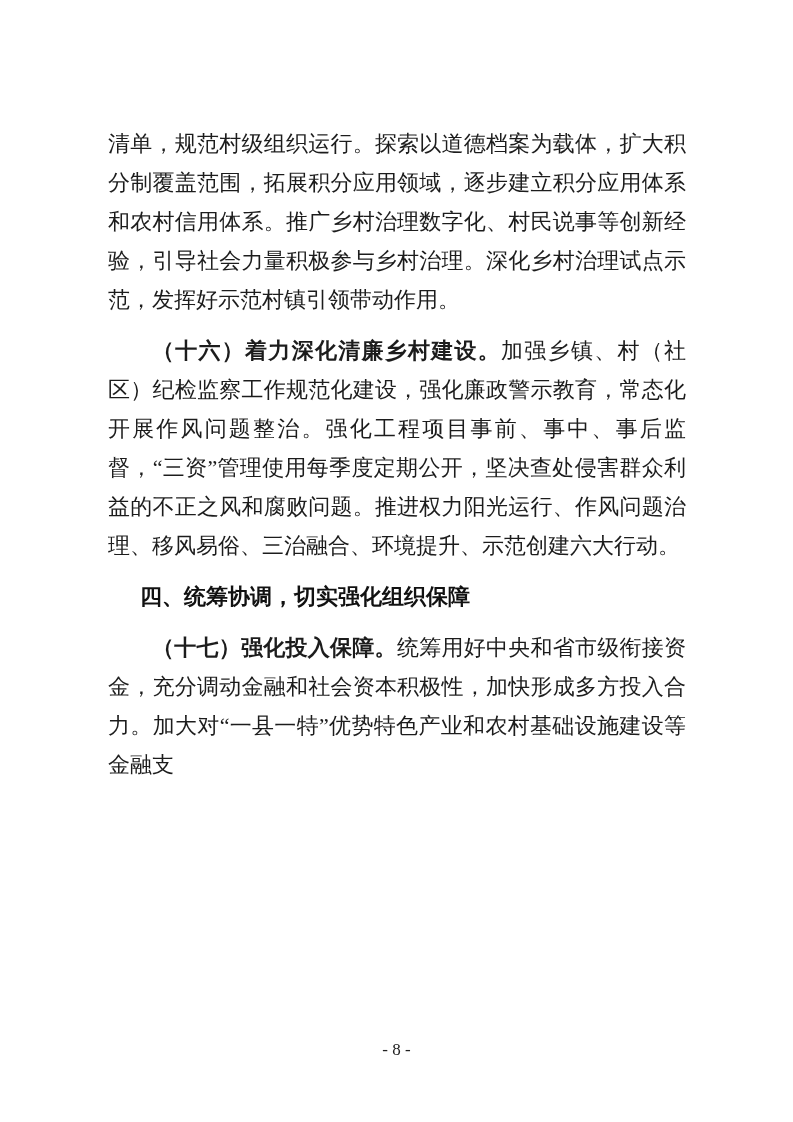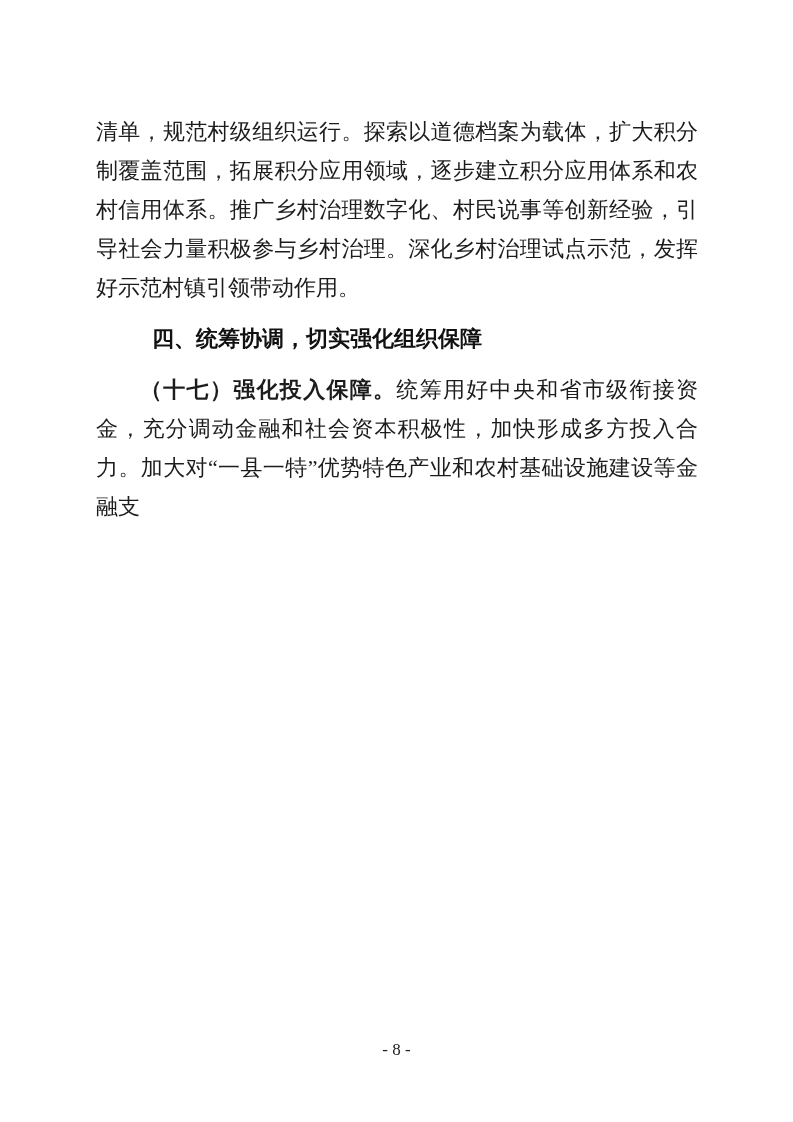--- a/index.html
+++ b/index.html
@@ -16,34 +16,34 @@
     font-family: "Liberation Serif", "DejaVu Serif", serif;
     color: #1c1c1c;
   }
   .content {
     position: absolute;
     left: 96px;
     top: 112px;
     width: 602px;
   }
   .para {
-    margin: 0;
+    margin: 12px;
     font-size: 22px;
     line-height: 39px;
     text-align: justify;
     text-justify: inter-ideograph;
   }
   .para.indented {
     text-indent: 2em;
   }
   .lead {
     font-weight: bold;
   }
   .section-heading {
-    margin: 12px;
+    margin: 0;
     font-size: 22px;
     line-height: 39px;
     font-weight: bold;
     text-indent: 2em;
     font-family: "Liberation Sans", "DejaVu Sans", sans-serif;
     color: #111111;
   }
   .footer {
     position: absolute;
     left: 0;
@@ -58,20 +58,21 @@
 </style>
 </head>
 <body>
 
 <div class="page">
   <div class="content">
 
     <p class="para"><span>清单，规范村级组织运行。探索以道德档案为载体，扩大积分制覆盖范围，拓展积分应用领域，逐步建立积分应用体系和农村信用体系。推广乡村治理数字化、村民说事等创新经验，引导社会力量积极参与乡村治理。深化乡村治理试点示范，发挥好示范村镇引领带动作用。</span></p>
 
 
+    <p class="para indented"><span class="lead">（十六）着力深化清廉乡村建设。</span><span>加强乡镇、村（社区）纪检监察工作规范化建设，强化廉政警示教育，常态化开展作风问题整治。强化工程项目事前、事中、事后监督，“三资”管理使用每季度定期公开，坚决查处侵害群众利益的不正之风和腐败问题。推进权力阳光运行、作风问题治理、移风易俗、三治融合、环境提升、示范创建六大行动。</span></p>
 
     <h3 class="section-heading">四、统筹协调，切实强化组织保障</h3>
 
     <p class="para indented"><span class="lead">（十七）强化投入保障。</span><span>统筹用好中央和省市级衔接资金，充分调动金融和社会资本积极性，加快形成多方投入合力。加大对“一县一特”优势特色产业和农村基础设施建设等金融支</span></p>
 
   </div>
 
   <div class="footer">
     <span>- 8 -</span>
   </div>

